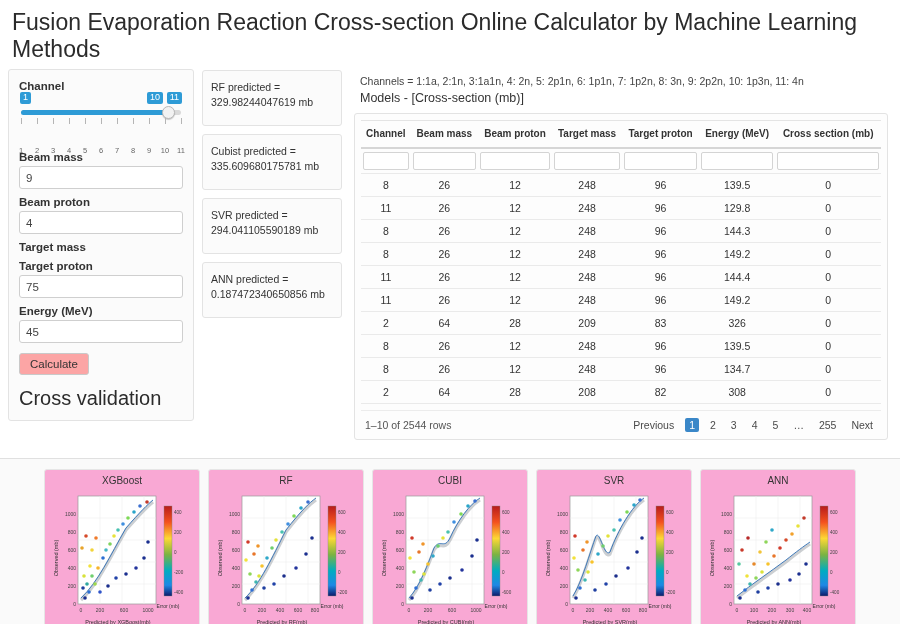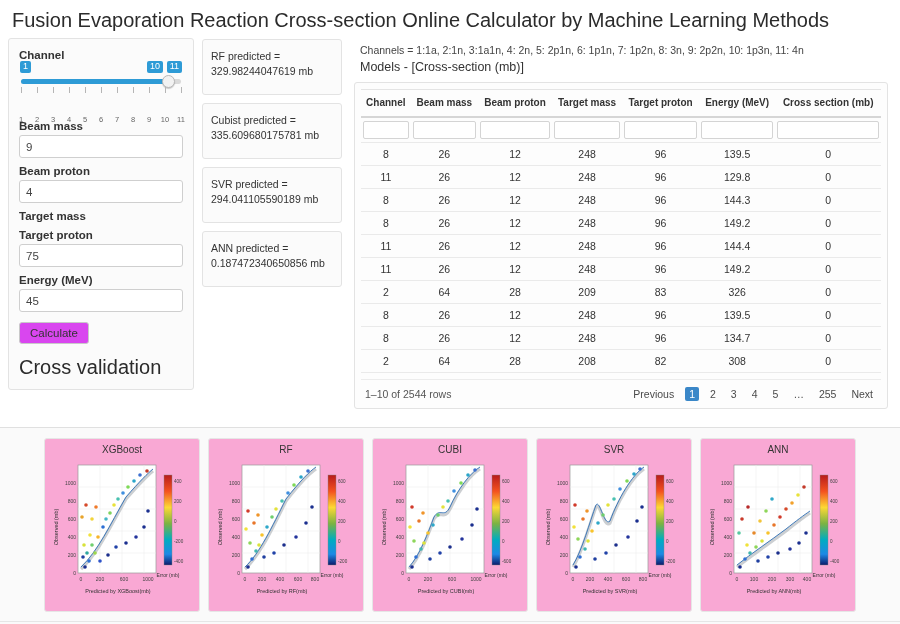--- a/index.html
+++ b/index.html
@@ -5,21 +5,21 @@
   * { box-sizing: border-box; }
   html, body {
     margin: 0; padding: 0;
     width: 900px; height: 624px;
     background: #ffffff;
     font-family: "Liberation Sans", sans-serif;
     color: #333;
     overflow: hidden;
   }
   .page-title {
-    font-size: 20px;
+    font-size: 23px;
     color: #2b2b2b;
     padding: 9px 12px 6px 12px;
     font-weight: 400;
   }
   .top-row {
     display: flex;
     align-items: flex-start;
     padding: 0 8px;
     gap: 8px;
   }
@@ -110,21 +110,21 @@
     background: #fff;
     font-size: 11.5px;
     padding: 2px 6px;
     color: #444;
     font-family: "Liberation Sans", sans-serif;
   }
   .calc-btn {
     margin-top: 10px;
     padding: 4px 10px;
     font-size: 11.5px;
-    background: #d946ef;
+    background: #fca5a5;
     border: 1px solid #c9c9c9;
     border-radius: 3px;
     color: #333;
     cursor: pointer;
     font-family: "Liberation Sans", sans-serif;
     text-align: center;
   }
   .cv-title {
     font-size: 20px;
     color: #2b2b2b;

